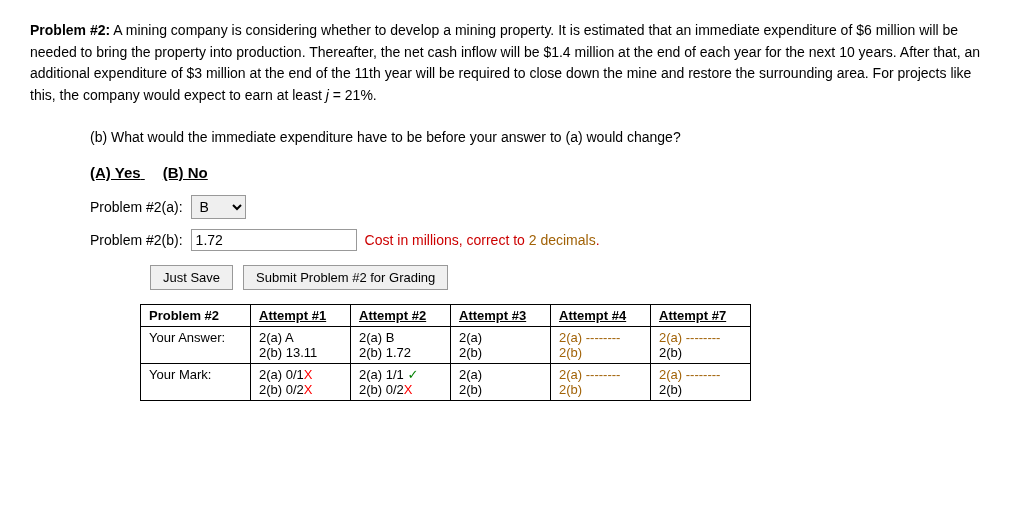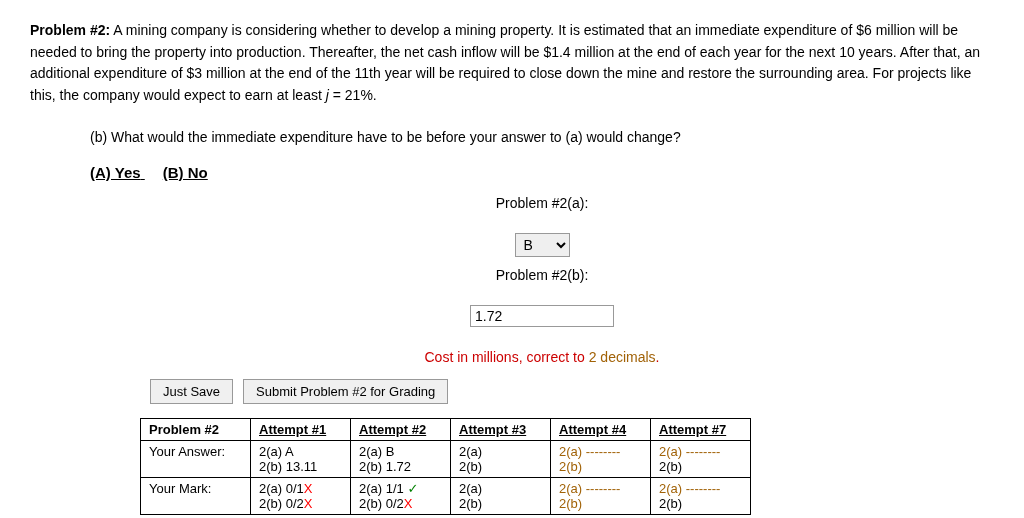--- a/index.html
+++ b/index.html
@@ -27,34 +27,33 @@
       font-weight: bold;
       font-size: 15px;
       text-decoration: underline;
     }
     .answer-section span { font-weight: bold; }
     .answer-section .no { margin-left: 18px; }
     .input-row {
       display: flex;
       align-items: center;
       margin: 10px 0 10px 60px;
-      gap: 22px;
-      flex-direction: column;
+      gap: 8px;
     }
     .input-row label {
       white-space: nowrap;
       font-size: 14px;
     }
     .input-row select, .input-row input[type="text"] {
       border: 1px solid #999;
       font-size: 14px;
       padding: 2px 4px;
     }
     .input-row select { width: 55px; }
-    .input-row input[type="text"] { width: 144px; }
+    .input-row input[type="text"] { width: 166px; }
     .hint-text {
       font-size: 14px;
       color: #cc0000;
     }
     .hint-text strong { color: #a16207; font-weight: normal; }
     .button-row {
       margin: 14px 0 14px 120px;
       display: flex;
       gap: 10px;
     }

